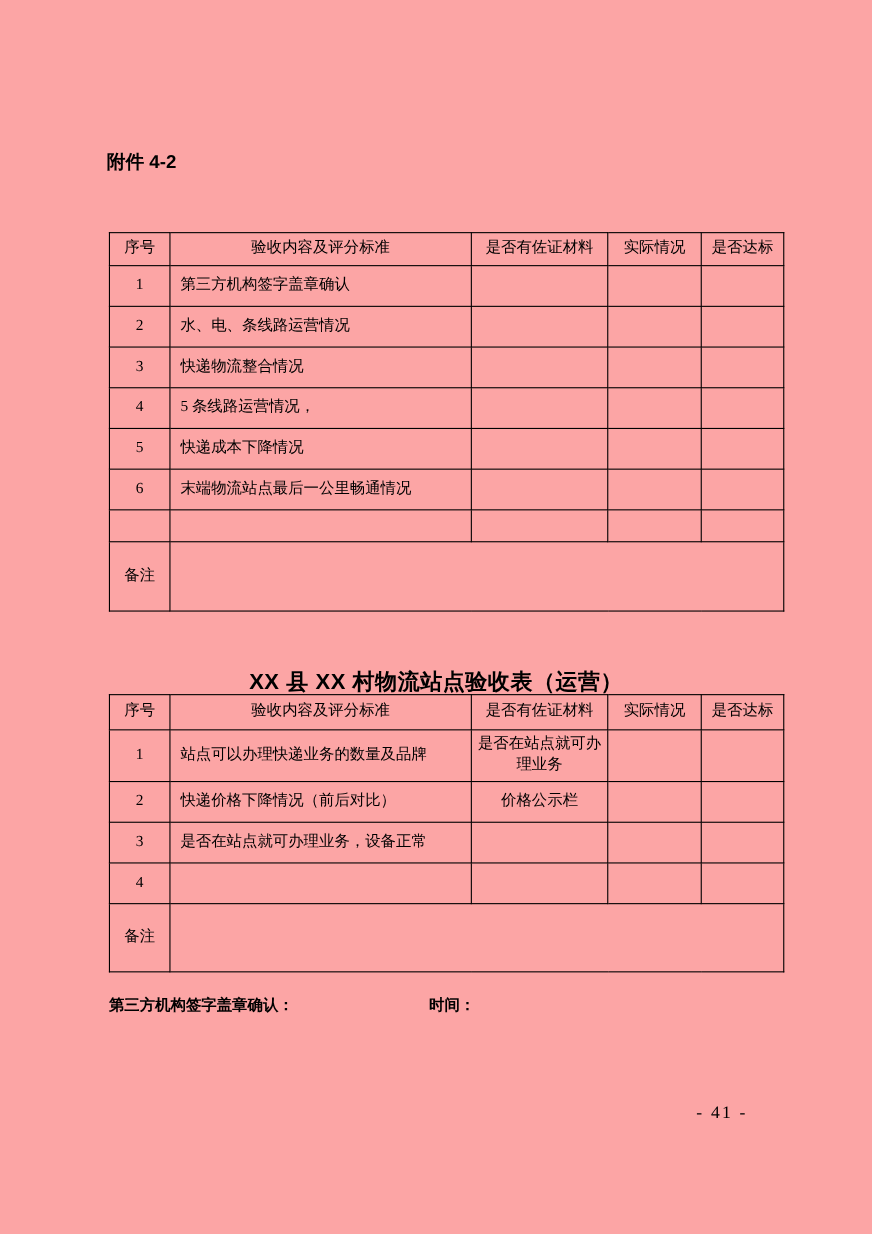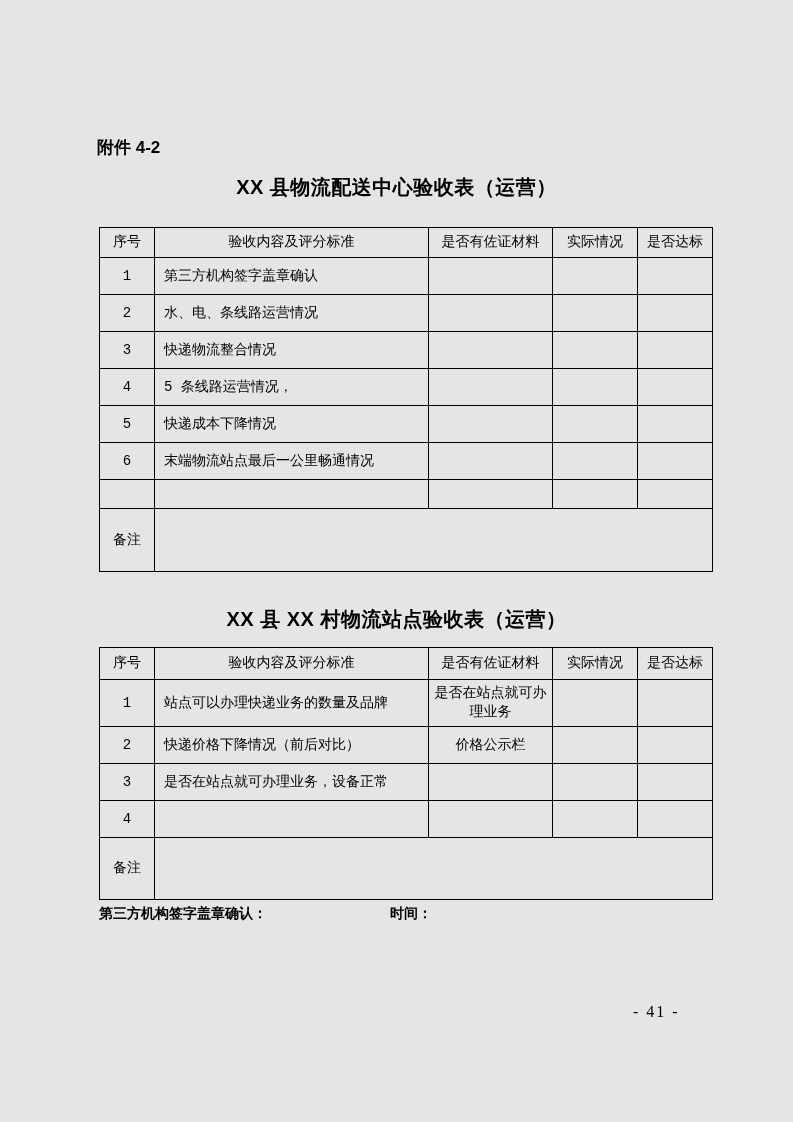--- a/index.html
+++ b/index.html
@@ -1,21 +1,21 @@
 <!DOCTYPE html>
 <html><head>
 <meta charset="utf-8">
 <style>
   * { margin: 0; padding: 0; box-sizing: border-box; }
   html, body { background: #ffffff; }
   .page {
     position: relative;
     width: 793px;
     height: 1122px;
-    background: #e5e5e5;
+    background: #fca5a5;
     color: #000000;
     font-family: "Liberation Serif", serif;
     overflow: hidden;
   }
   .attachment {
     position: absolute;
     left: 97px;
     top: 136px;
     font-family: "Liberation Sans", sans-serif;
     font-weight: 700;
@@ -33,22 +33,21 @@
   }
   #title1 { top: 174px; }
   #title2 { top: 595px; margin-top: 11px; }
   table.form {
     position: absolute;
     left: 99px;
     width: 613px;
     border-collapse: collapse;
     table-layout: fixed;
     font-size: 14px;
-    font-family: Liberation Mono, monospace;
-    margin-top: 16px;
+    font-family: Liberation Serif, serif;
   }
   #table1 { top: 211px; }
   #table2 { top: 631px; }
   table.form th, table.form td {
     border: 1px solid #000000;
     font-weight: normal;
     text-align: center;
     vertical-align: middle;
     padding: 2px 4px;
     overflow: hidden;
@@ -87,21 +86,20 @@
     text-align: center;
   }
 </style>
 </head>
 <body>
 
 <div class="page">
 
   <div class="attachment">附件 4-2</div>
 
-  <div class="doc-title" id="title1">XX 县物流配送中心验收表（运营）</div>
 
   <table class="form" id="table1">
     <colgroup>
       <col style="width:55px">
         <col style="width:274px">
         <col style="width:124px">
         <col style="width:85px">
         <col style="width:75px">
     </colgroup>
     <tbody>

